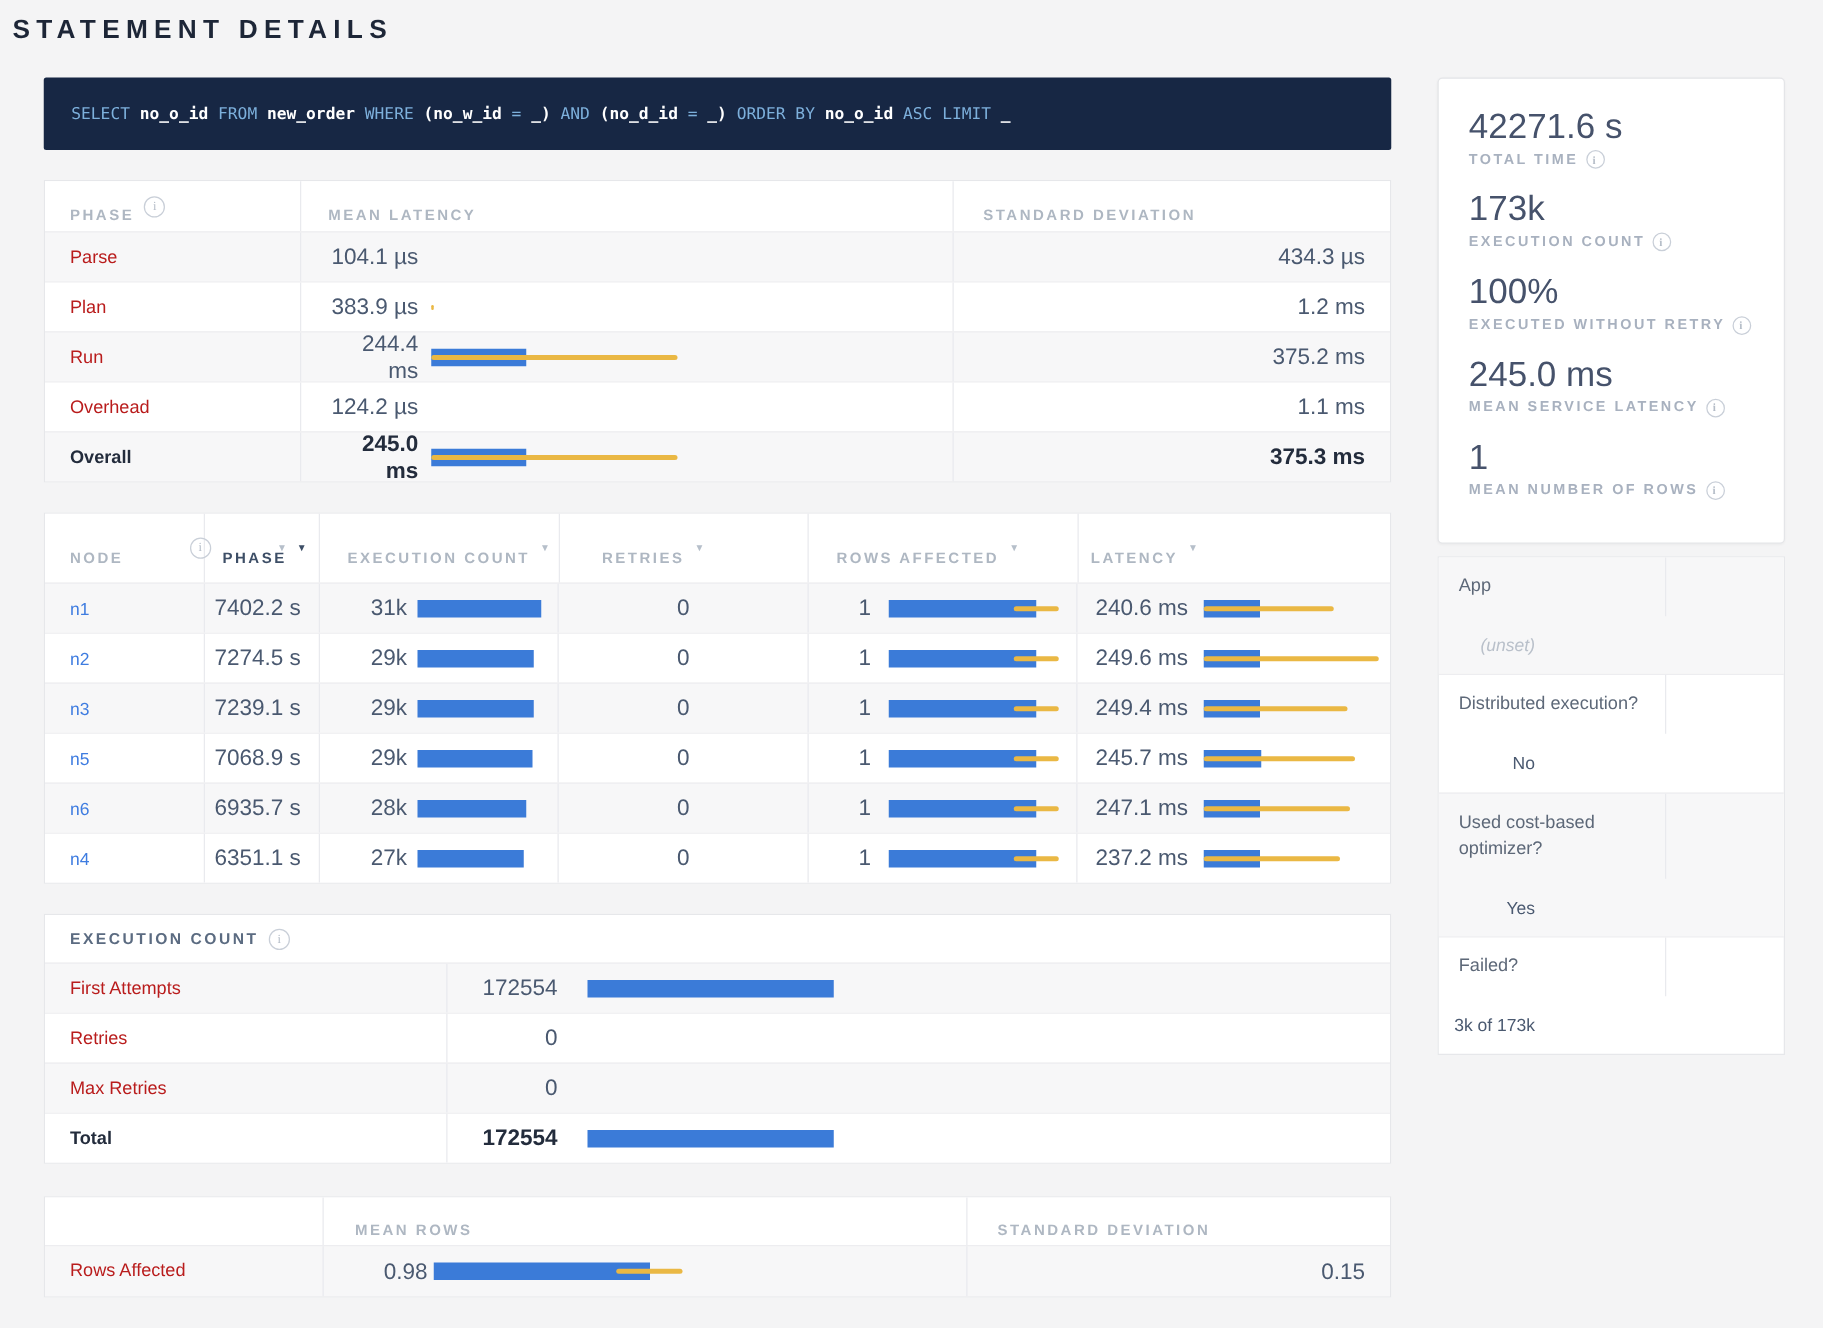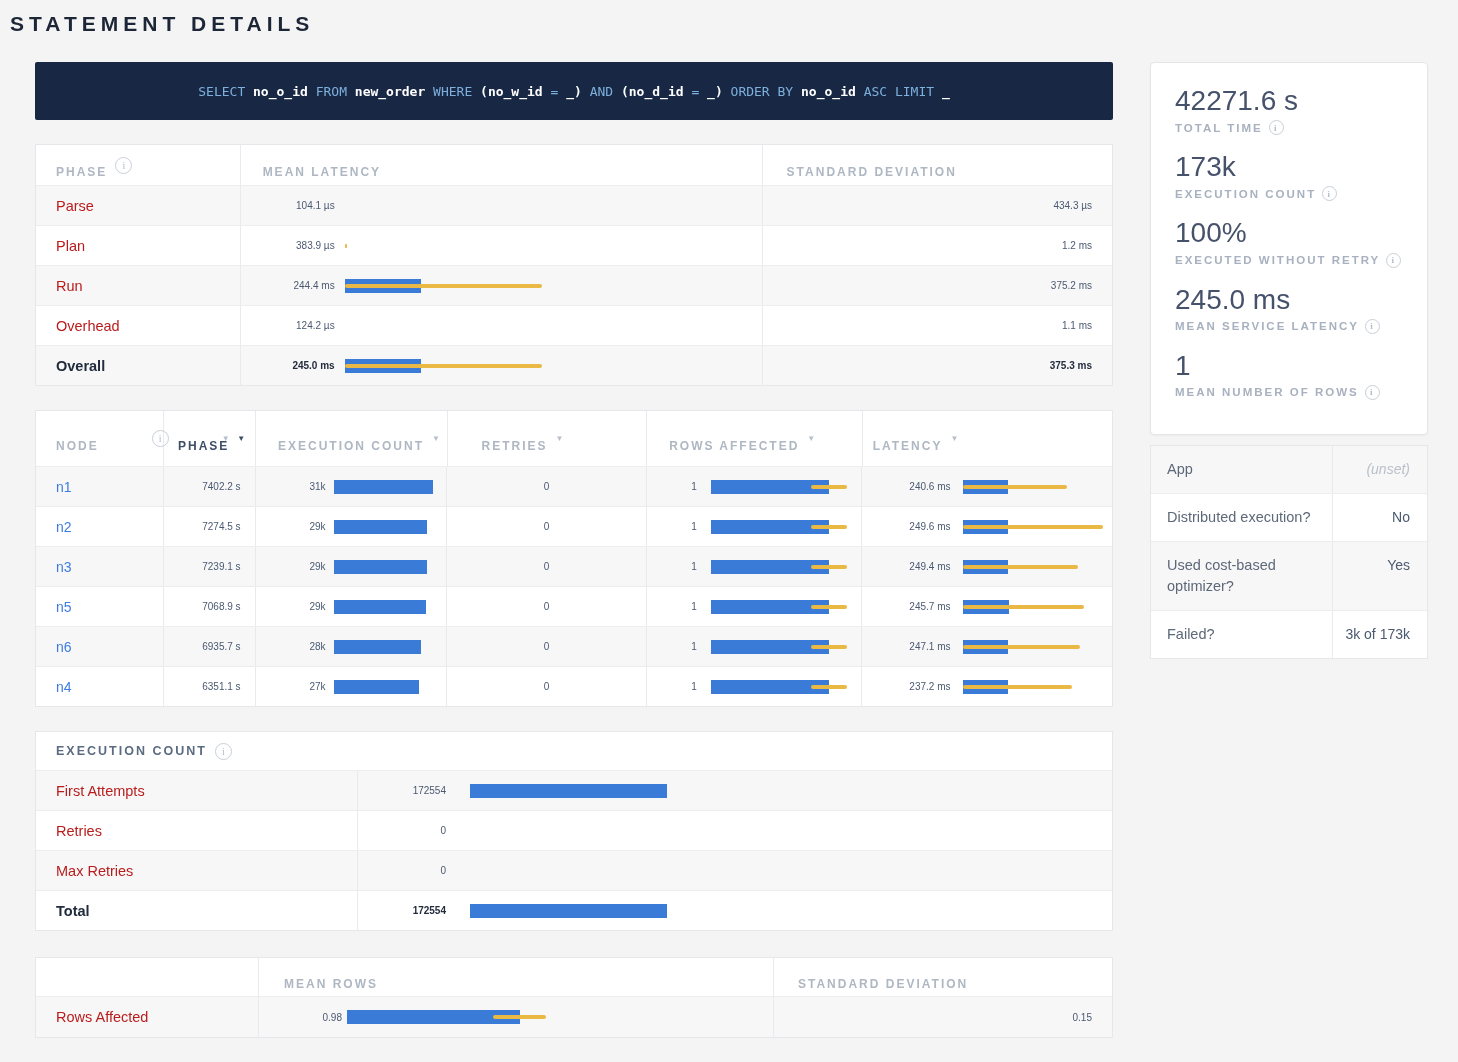--- a/index.html
+++ b/index.html
@@ -11,39 +11,39 @@
   .page-title { font-size:21px; font-weight:700; letter-spacing:5px; color:#1d2637;
     padding:4px 0 0 10px; }
 
   
   .cols { display:flex; align-items:flex-start; margin-top:26px; }
   .main-col { width:1078px; margin-left:35px; }
   .side-col { width:278px; margin-left:37px; }
 
   
   .sqlbox { background:#172744; height:58px; display:flex; align-items:center;
-    padding:0 2px; border-radius:2px;justify-content:center; }
+    padding:0 22px; border-radius:2px; }
   .sqlbox code { font-family:"DejaVu Sans Mono", monospace; font-size:13px; color:#fff;
     white-space:nowrap; }
   .sqlbox .k { color:#7db0dc; }
   .sqlbox .i { color:#ffffff; font-weight:700; }
   .sqlbox .o { color:#7db0dc; }
 
   
   .t { background:#fff; border:1px solid #e6e7ea; margin-top:24px; }
   .trow { display:flex; align-items:center; height:40px; border-top:1px solid #ededf0; background:#fff; }
   .trow.alt { background:#f7f7f8; }
   .trow.head { border-top:none; background:#fff; }
   .cell { height:100%; display:flex; align-items:center; border-right:1px solid #e9eaee; }
   .cell:last-child { border-right:none; }
   .hlabel { font-size:12px; font-weight:700; letter-spacing:2px; color:#aeb7c2;margin-top:14px; }
   .hlabel.dark { color:#3d4e66; }
   .section-hlabel { font-size:12.5px; font-weight:700; letter-spacing:2px; color:#5b6b81; }
   .rlabel { font-size:14.5px; color:#b91c1c; }
-  .val { font-size:10px; color:#4a5970; }
+  .val { font-size:18px; color:#4a5970; }
   .bold .rlabel, .bold .val { color:#232c3c; font-weight:700; }
 
   .info { display:inline-flex; align-items:center; justify-content:center; width:17px; height:17px;
     border:1px solid #c9cfd8; border-radius:50%; color:#b4bcc7; font-size:10px;
     font-style:normal; margin-left:8px; flex:0 0 auto; font-family:"Liberation Serif", serif; }
   .arrow { font-size:8px; color:#b6bfca; margin-left:8px; }
   .arrow.dark { color:#3d4e66; }
 
   
   .bartrack { position:relative; height:16px; flex:1; }
@@ -90,21 +90,21 @@
   
   .stats-card { background:#fff; border:1px solid #e4e5e8; border-radius:4px;
     box-shadow:0 1px 2px rgba(0,0,0,0.04); padding:22px 24px 18px 24px; }
   .stat { margin-bottom:16px; }
   .stat-value { font-size:28px; color:#46526b; line-height:1.15; }
   .stat-label { font-size:11.5px; letter-spacing:2px; color:#a8b1bf; font-weight:700;
     margin-top:3px; display:flex; align-items:center; }
   .stat-label .info { width:15px; height:15px; font-size:9px; margin-left:6px; }
 
   .app-table { background:#fff; border:1px solid #e6e7ea; margin-top:10px; }
-  .app-row { display:flex; border-top:1px solid #ededf0; }
+  .app-row { display:flex; border-top:1px solid #ededf0;flex-direction:column; }
   .app-row:first-child { border-top:none; }
   .app-row.alt { background:#f7f7f8; }
   .app-c1 { width:182px; padding:13px 10px 13px 16px; font-size:14.5px; color:#5d6878;
     border-right:1px solid #e9eaee; line-height:1.45; }
   .app-c2 { width:93px; padding:13px 16px 13px 6px; font-size:14px; color:#4a5970;
     text-align:right; line-height:1.45; }
   .app-c2.unset { font-style:italic; color:#b9c0ca; }
 </style>
 </head>
 <body>

